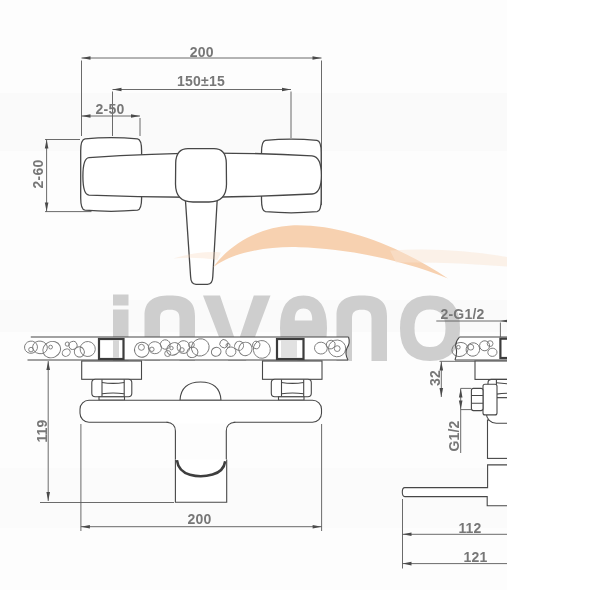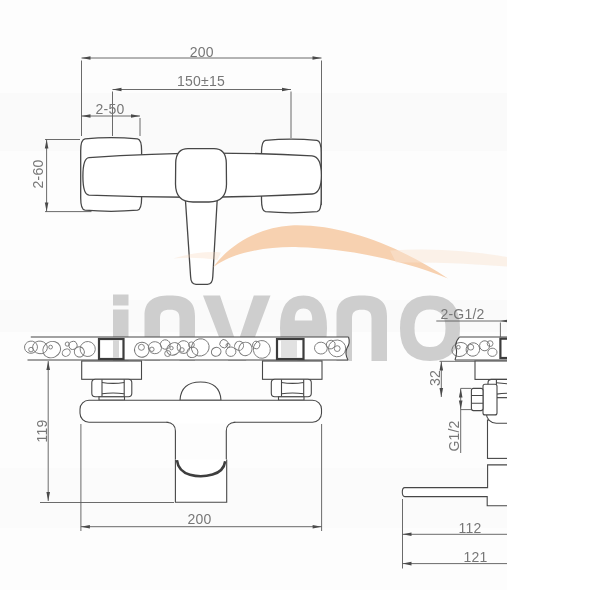--- a/index.html
+++ b/index.html
@@ -1,16 +1,16 @@
 <!DOCTYPE html>
 <html><head>
 <meta charset="utf-8">
 <style>
 html,body{margin:0;padding:0;background:#ffffff;}
-#page{width:507px;height:590px;overflow:hidden;}
+#page{width:507px;height:590px;overflow:hidden;font-weight:bold;}
 </style>
 </head>
 <body>
 
 <div id="page">
 <svg width="600" height="590" viewBox="0 0 600 590">
 
 <rect x="0" y="0" width="600" height="590" fill="#fdfdfd"></rect>
 <rect x="0" y="93" width="600" height="58" fill="#000000" opacity="0.012"></rect>
 <rect x="0" y="300" width="600" height="32" fill="#000000" opacity="0.012"></rect>

